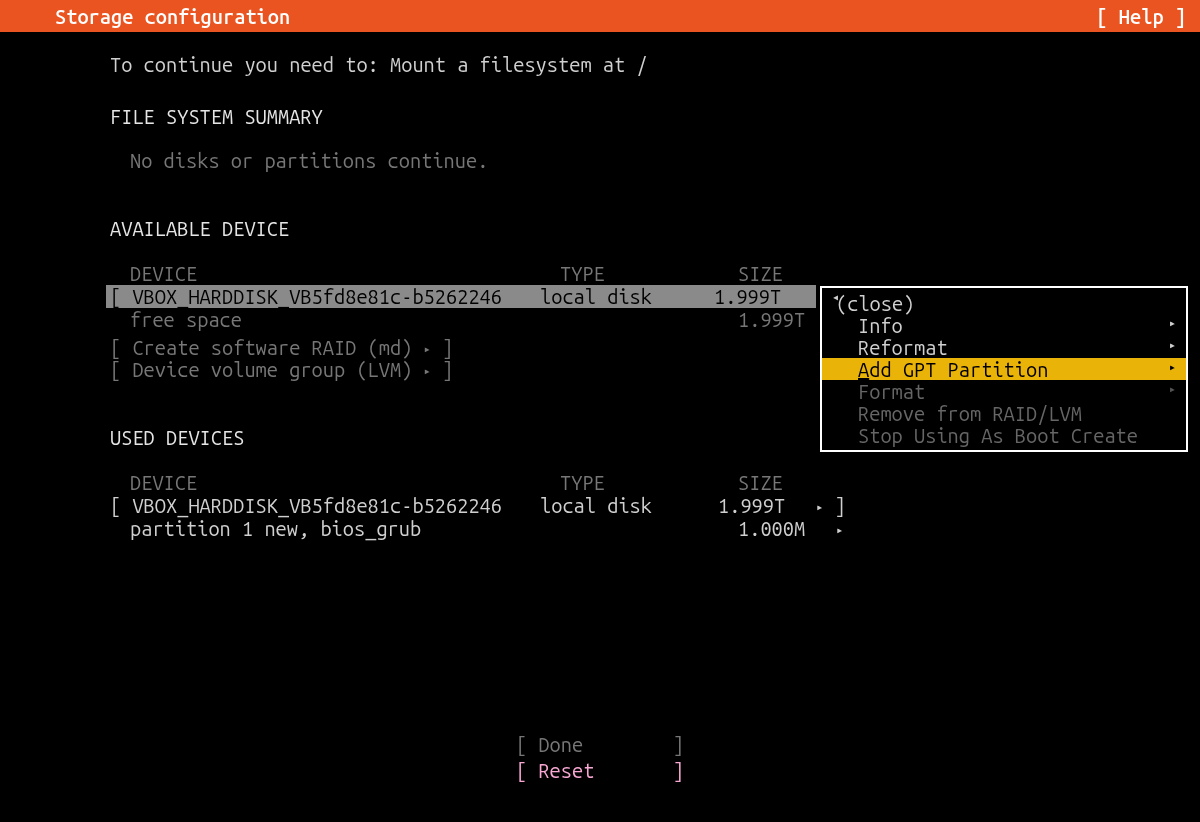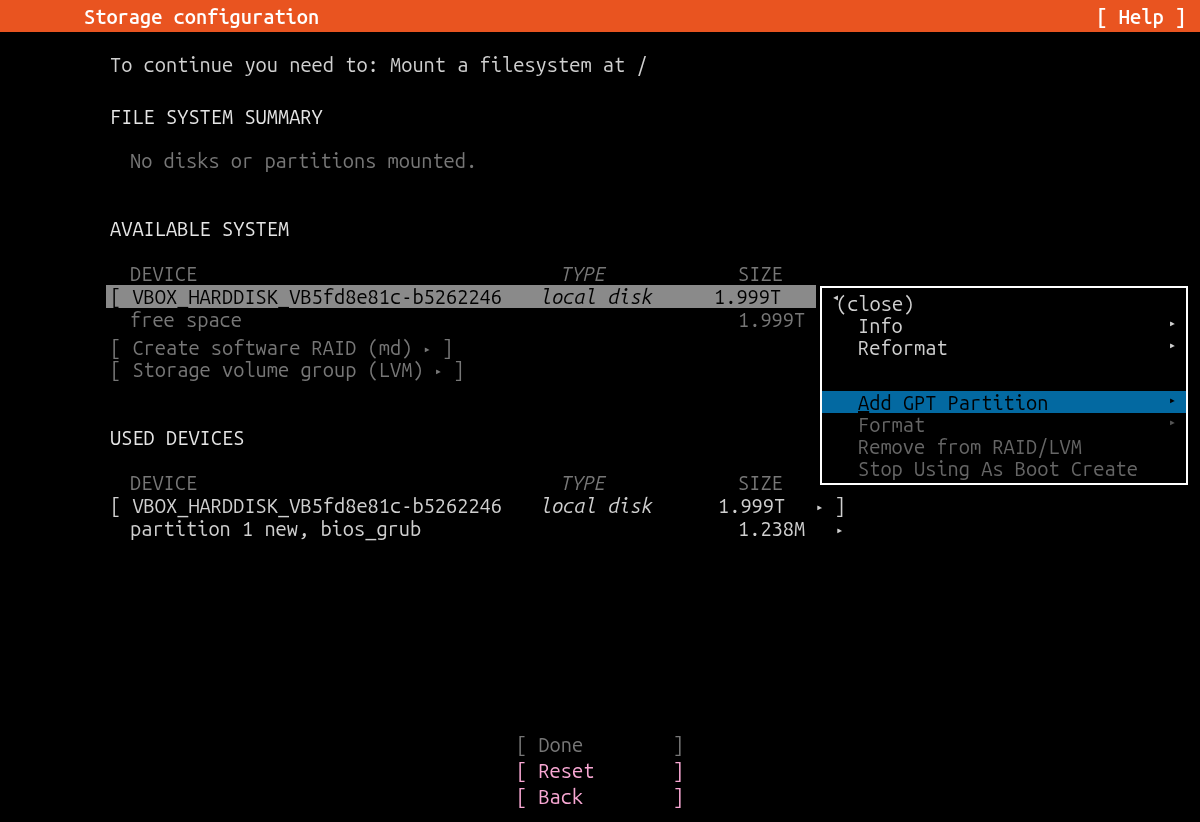--- a/index.html
+++ b/index.html
@@ -13,37 +13,37 @@
   overflow: hidden;
   position: relative;
 }
 .header-bar {
   background: #e95420;
   color: #fff;
   height: 32px;
   display: flex;
   align-items: center;
   justify-content: space-between;
-  padding: 0 14px 0 84px;
+  padding: 0 14px 0 55px;
   font-weight: 500;
   gap: 24px;
 }
 .help-btn { white-space: pre; text-align: center; }
 .content {
   padding: 12px 0 0 110px;
   position: relative;
 }
 .line { height: 22px; line-height: 22px; white-space: pre; }
 .dim { color: #777; }
 .bright { color: #f9a8d4; }
 .section-heading { color: #e6e6e6; margin-top: 22px; }
 .instr { margin-top: 10px; }
 .row { display: flex; }
 .col-device { width: 430px; }
-.col-type { width: 178px; font-style: italic; }
+.col-type { width: 178px; }
 .col-size { width: 90px; text-align: left; }
 .col-tail { padding-left: 8px; }
 .indent20 { padding-left: 20px; }
 .sel-row {
   background: #8a8a8a;
   color: #000;
   display: flex;
   align-items: baseline;
   width: 710px;
   margin-left: -4px;
@@ -69,23 +69,22 @@
 }
 .popup-item.close-item { padding-left: 14px; }
 .popup-item .arrow-left {
   position: absolute;
   left: 10px;
 }
 .popup-item .arrow-right {
   margin-left: auto;
 }
 .popup-item.selected {
-  background: #0369a1;
+  background: #eab308;
   color: #000;
-  margin-top: 33px;
 }
 .popup-item.disabled { color: #666; }
 .popup-item.disabled .arrow-right { color: #555; }
 .underline-a { text-decoration: underline; }
 .bottom-buttons {
   position: absolute;
   top: 732px;
   left: 0;
   width: 1200px;
   text-align: center;
@@ -104,23 +103,23 @@
 <div class="header-bar">
   <span>Storage configuration</span>
   <span class="help-btn">[ Help ]</span>
 </div>
 
 <div class="content">
 
   <div class="line instr">To continue you need to: Mount a filesystem at /</div>
 
   <div class="line section-heading" style="margin-top:30px">FILE SYSTEM SUMMARY</div>
-  <div class="line dim indent20" style="margin-top:22px">No disks or partitions mounted.</div>
+  <div class="line dim indent20" style="margin-top:22px">No disks or partitions continue.</div>
 
-  <div class="line section-heading" style="margin-top:46px">AVAILABLE SYSTEM</div>
+  <div class="line section-heading" style="margin-top:46px">AVAILABLE DEVICE</div>
 
   <div class="row dim indent20" style="margin-top:22px">
     <span class="col-device">DEVICE</span>
     <span class="col-type">TYPE</span>
     <span class="col-size">SIZE</span>
   </div>
 
   <div class="sel-row">
     <span class="col-device"><span>[ </span><span>VBOX_HARDDISK_VB5fd8e81c-b5262246</span></span>
     <span class="col-type" style="width:174px">local disk</span>
@@ -128,40 +127,40 @@
   </div>
 
   <div class="row dim indent20">
     <span class="col-device">free space</span>
     <span class="col-type"></span>
     <span class="col-size">1.999T</span>
     <span class="col-tail"><span class="tri">▸</span></span>
   </div>
 
   <div class="line dim" style="margin-top:6px"><span>[ Create software RAID (md) </span><span class="tri">▸</span><span> ]</span></div>
-  <div class="line dim"><span>[ Storage volume group (LVM) </span><span class="tri">▸</span><span> ]</span></div>
+  <div class="line dim"><span>[ Device volume group (LVM) </span><span class="tri">▸</span><span> ]</span></div>
 
   <div class="line section-heading" style="margin-top:46px">USED DEVICES</div>
 
   <div class="row dim indent20" style="margin-top:22px">
     <span class="col-device">DEVICE</span>
     <span class="col-type">TYPE</span>
     <span class="col-size">SIZE</span>
   </div>
 
   <div class="row">
     <span class="col-device"><span>[ </span><span>VBOX_HARDDISK_VB5fd8e81c-b5262246</span></span>
     <span class="col-type">local disk</span>
     <span class="col-size">1.999T</span>
     <span class="col-tail"> <span class="tri">▸</span><span> ]</span></span>
   </div>
 
   <div class="row indent20">
     <span class="col-device" style="width:608px">partition 1  new, bios_grub</span>
-    <span class="col-size">1.238M</span>
+    <span class="col-size">1.000M</span>
     <span class="col-tail"> <span class="tri">▸</span></span>
   </div>
 
 </div>
 
 <div class="popup">
   <div class="popup-item close-item">
     <span class="arrow-left tri">◂</span>
     <span>(close)</span>
   </div>
@@ -185,14 +184,13 @@
     <span>Remove from RAID/LVM</span>
   </div>
   <div class="popup-item disabled">
     <span>Stop Using As Boot Create</span>
   </div>
 </div>
 
 <div class="bottom-buttons">
   <span class="btn-line dim">[ Done        ]</span>
   <span class="btn-line bright">[ Reset       ]</span>
-  <span class="btn-line bright">[ Back        ]</span>
 </div>
 
 </body></html>

